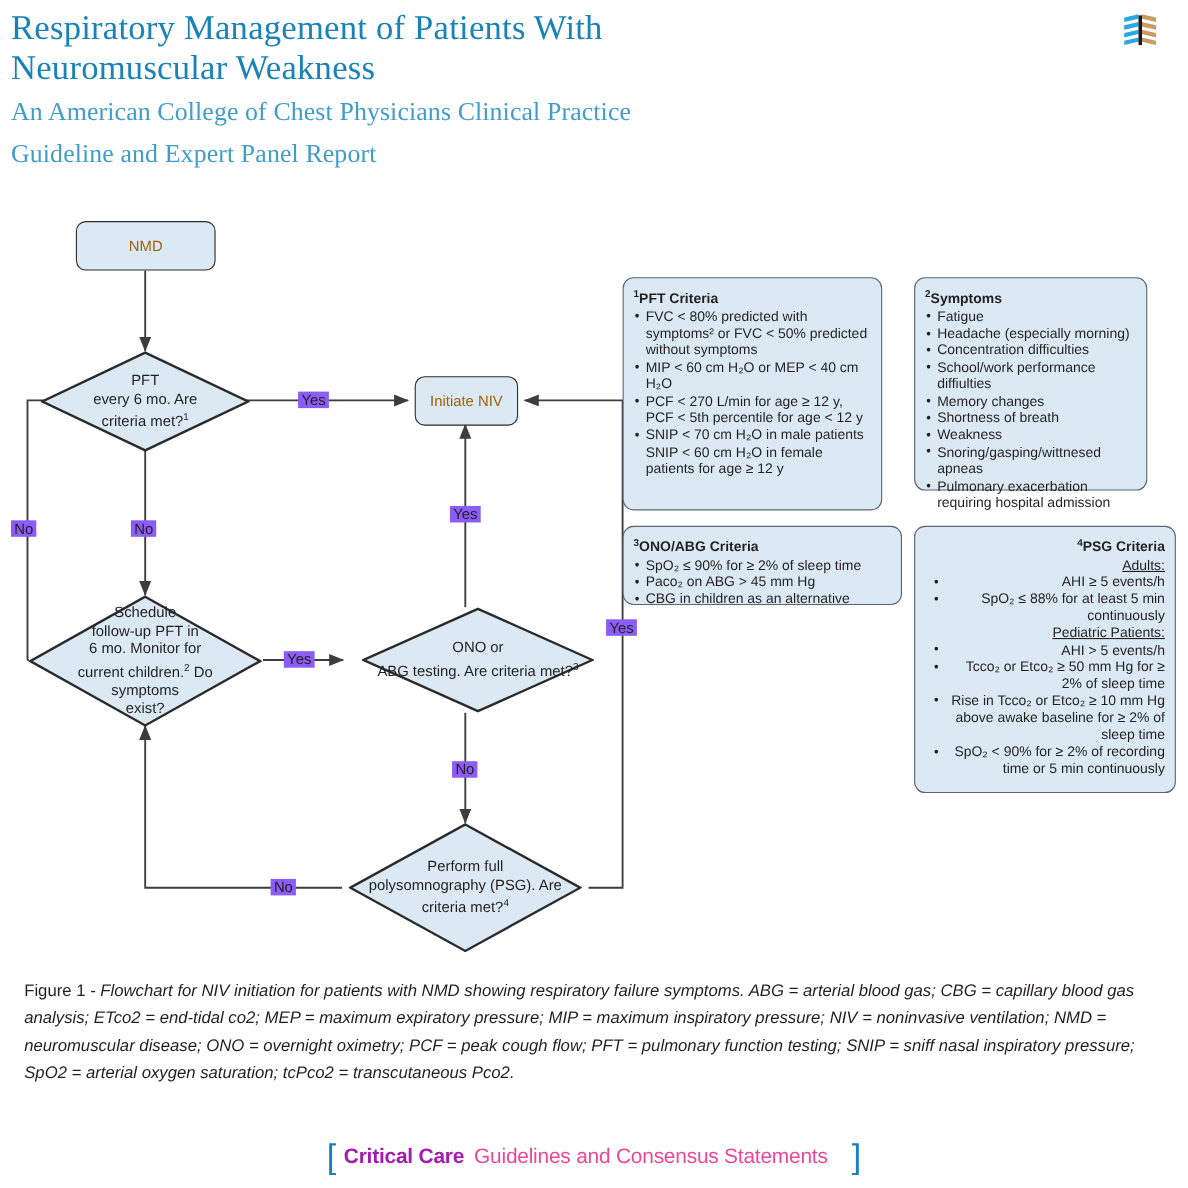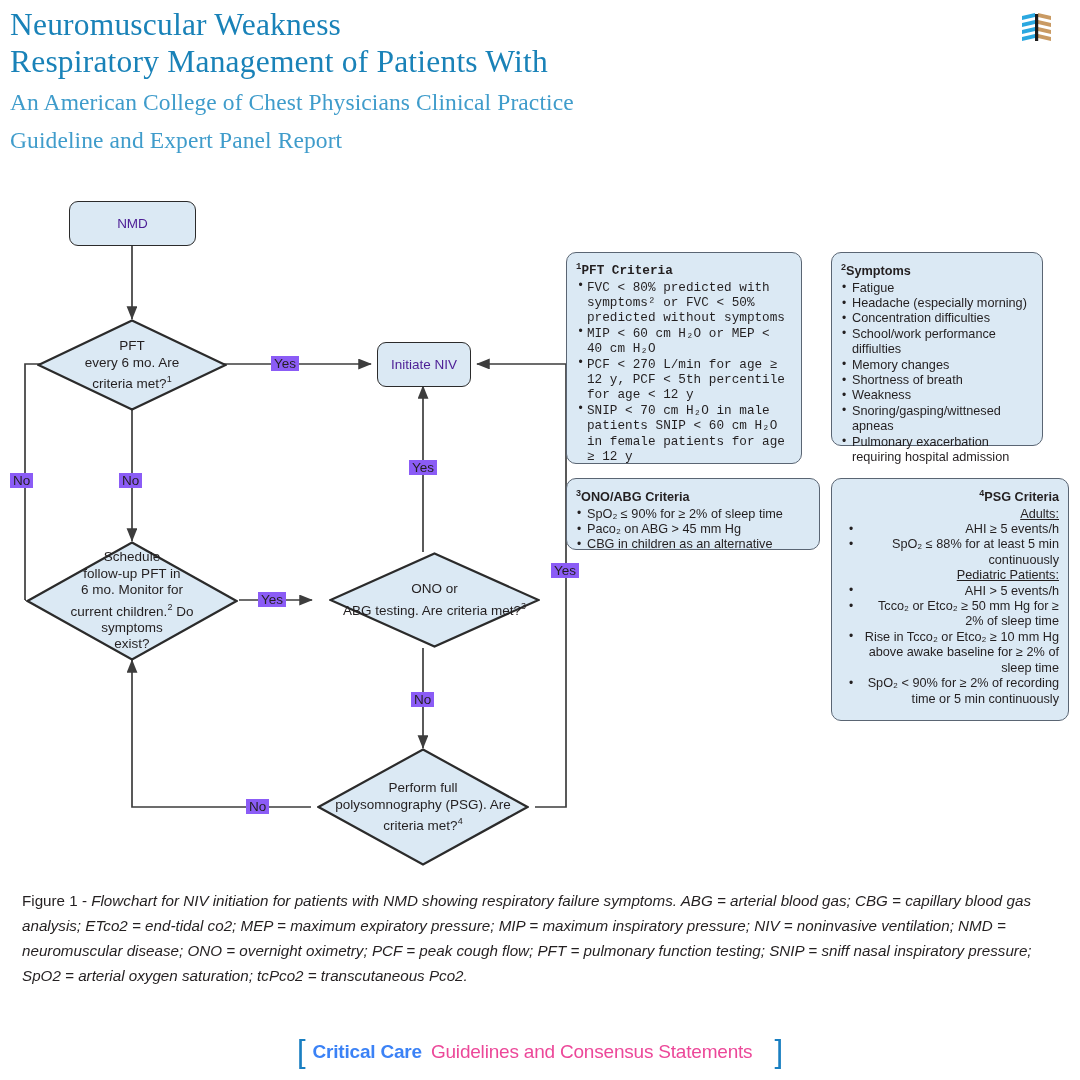--- a/index.html
+++ b/index.html
@@ -47,21 +47,21 @@
   #flow-svg { position:absolute; left:0; top:0; }
 
   .node {
     position:absolute;
     background:#dbe9f4;
     border:1.4px solid #2b2b2b;
     display:flex; align-items:center; justify-content:center;
     text-align:center;
     font-size:13.5px;
     line-height:16px;
-    color:#4c1d95;
+    color:#a16207;
   }
   .node.rounded { border-radius:9px; }
   .node .lbl { padding:2px 6px; }
 
   .dia-wrap { position:absolute; }
   .dia-shape { position:absolute; left:0; top:0; width:100%; height:100%; }
   .dia-text {
     position:absolute; left:0; top:0; width:100%; height:100%;
     display:flex; align-items:center; justify-content:center;
     text-align:center; font-size:13.5px; line-height:16.5px; color:#231f20;
@@ -109,30 +109,30 @@
   }
   #caption .cap-lead { font-style:normal; }
 
   
   #footer {
     position:absolute; left:0; top:1036px; width:1080px;
     display:flex; align-items:center; justify-content:center;
     font-size:19px;
   }
   .brk { color:#1a7fc1; font-size:31px; line-height:31px; font-weight:300; }
-  #foot-bold { color:#3b82f6; font-weight:bold; margin:0 9px 0 7px; letter-spacing:-0.2px; }
+  #foot-bold { color:#a21caf; font-weight:bold; margin:0 9px 0 7px; letter-spacing:-0.2px; }
   #foot-rest { color:#ec4899; margin-right:22px; letter-spacing:-0.2px; }
 </style>
 </head>
 <body>
 
 <div id="header">
   <div id="title-block">
+    <div class="title-main">Respiratory Management of Patients With</div>
     <div class="title-main">Neuromuscular Weakness</div>
-    <div class="title-main">Respiratory Management of Patients With</div>
     <div class="title-sub">An American College of Chest Physicians Clinical Practice</div>
     <div class="title-sub">Guideline and Expert Panel Report</div>
   </div>
 
   <div id="chest-logo">
     <div id="chest-mark">
       <svg width="34" height="32" viewBox="0 0 34 32" xmlns="http://www.w3.org/2000/svg">
         <g>
           <path d="M2,4 L15,1 L15,5 L2,8 Z" fill="#2ba8e0"></path>
           <path d="M18,1 L31,4 L31,8 L18,5 Z" fill="#c99a63"></path>
@@ -254,21 +254,21 @@
   <span class="edge-label" style="left:271px; top:178px;">Yes</span>
   <span class="edge-label" style="left:10px; top:295px;">No</span>
   <span class="edge-label" style="left:119px; top:295px;">No</span>
   <span class="edge-label" style="left:258px; top:414px;">Yes</span>
   <span class="edge-label" style="left:409px; top:282px;">Yes</span>
   <span class="edge-label" style="left:411px; top:514px;">No</span>
   <span class="edge-label" style="left:246px; top:621px;">No</span>
   <span class="edge-label" style="left:551px; top:385px;">Yes</span>
 </div>
 
-<div class="crit-box" style="left:566px; top:252px; width:236px; height:212px;font-family:Liberation Mono, monospace;">
+<div class="crit-box" style="left:566px; top:252px; width:236px; height:212px;">
   <div class="crit-title"><sup>1</sup><span>PFT Criteria</span></div>
   <ul class="crit-list">
     <li>FVC &lt; 80% predicted with symptoms² or FVC &lt; 50% predicted without symptoms</li>
     <li>MIP &lt; 60 cm H₂O or MEP &lt; 40 cm H₂O</li>
     <li>PCF &lt; 270 L/min for age ≥ 12 y, PCF &lt; 5th percentile for age &lt; 12 y</li>
     <li>SNIP &lt; 70 cm H₂O in male patients SNIP &lt; 60 cm H₂O in female patients for age ≥ 12 y</li>
   </ul>
 </div>
 
 <div class="crit-box" style="left:831px; top:252px; width:212px; height:194px;">

